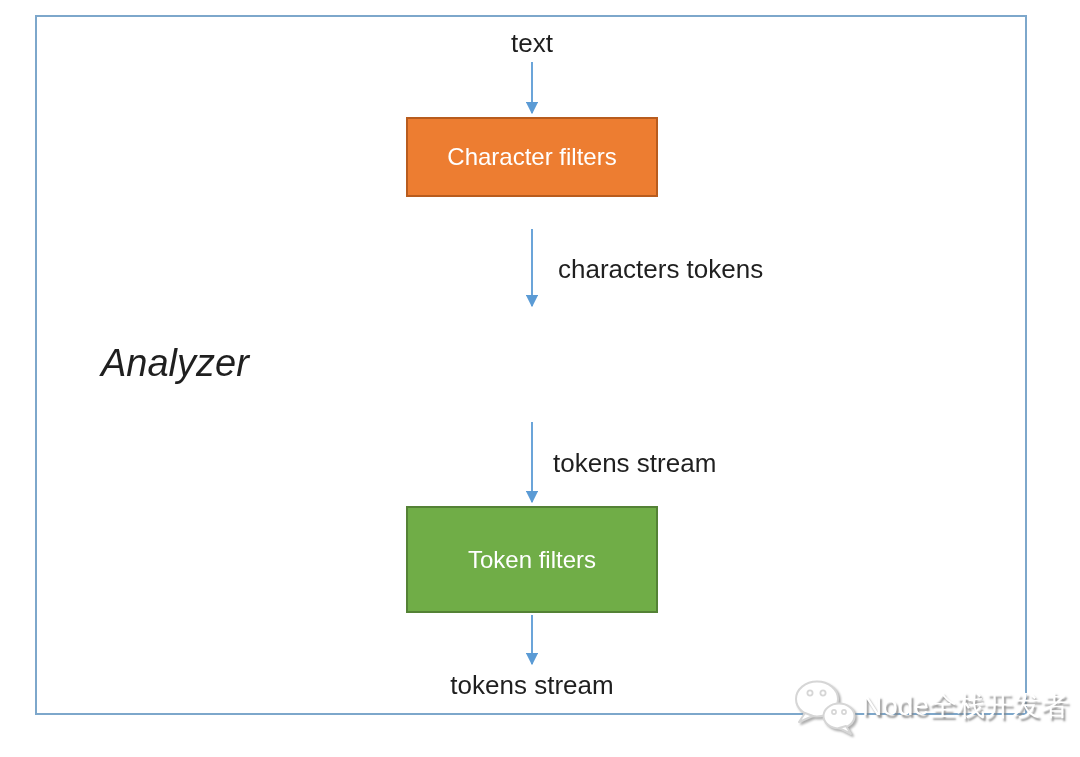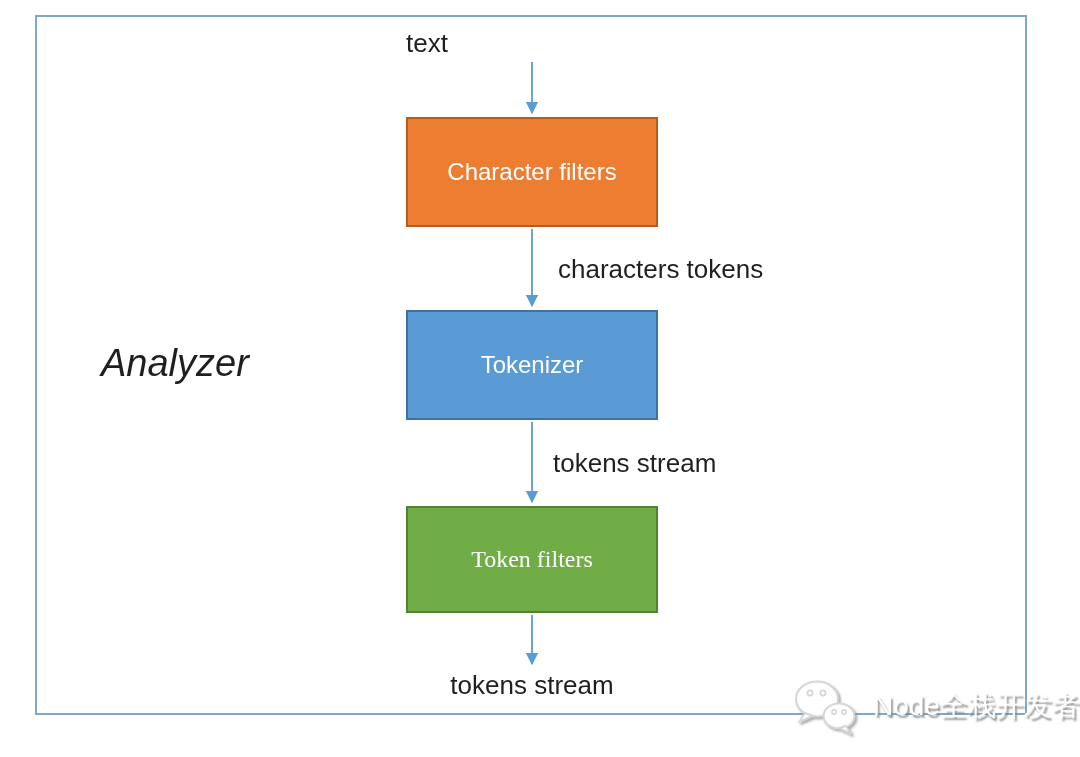--- a/index.html
+++ b/index.html
@@ -40,47 +40,47 @@
     display: flex;
     align-items: center;
     justify-content: center;
     color: #ffffff;
     font-size: 24px;
     box-sizing: border-box;
     z-index: 3;
   }
   .node-orange {
     top: 117px;
-    height: 110px;
+    height: 80px;
     background: #ED7D31;
     border: 2px solid #B85C1E;
   }
   .node-blue {
     top: 310px;
     height: 110px;
     background: #5B9BD5;
     border: 2px solid #41719C;
   }
   .node-green {
     top: 506px;
     height: 107px;
     background: #70AD47;
     border: 2px solid #548235;
-    font-family: Liberation Serif, serif;
   }
   .lbl {
     position: absolute;
     color: #1f1f1f;
     z-index: 3;
     white-space: nowrap;
   }
   .lbl-text-in {
     left: 406px;
     top: 28px;
     width: 252px;
+    text-align: center;
     font-size: 26px;
   }
   .lbl-analyzer {
     left: 101px;
     top: 342px;
     font-size: 38px;
     font-style: italic;
   }
   .lbl-chars-stream {
     left: 558px;
@@ -98,21 +98,21 @@
     width: 252px;
     text-align: center;
     font-size: 26px;
   }
   .watermark {
     position: absolute;
     left: 790px;
     top: 676px;
     display: flex;
     align-items: center;
-    gap: 15px;
+    gap: 4px;
     z-index: 5;
   }
   .watermark-text {
     font-size: 28px;
     color: #ffffff;
     text-shadow: 2px 3px 2px rgba(130,130,130,0.85);
     white-space: nowrap;
   }
   .wechat-icon svg {
     display: block;
@@ -145,23 +145,20 @@
   <div class="lbl lbl-chars-stream">characters tokens</div>
 
   <div class="lbl lbl-tokens-stream-mid">tokens stream</div>
 
   <div class="lbl lbl-tokens-stream-out">tokens stream</div>
 
   <div class="node node-orange">
     <span>Character filters</span>
   </div>
 
-  <div class="node node-blue">
-    <span>Tokenizer</span>
-  </div>
 
   <div class="node node-green">
     <span>Token filters</span>
   </div>
 
   <div class="watermark">
     <span class="wechat-icon">
       <svg width="68" height="60" viewBox="0 0 68 60" xmlns="http://www.w3.org/2000/svg">
 
         <ellipse cx="27" cy="23" rx="21" ry="17.5" fill="#ffffff" stroke="#d6d6d6" stroke-width="2"></ellipse>

